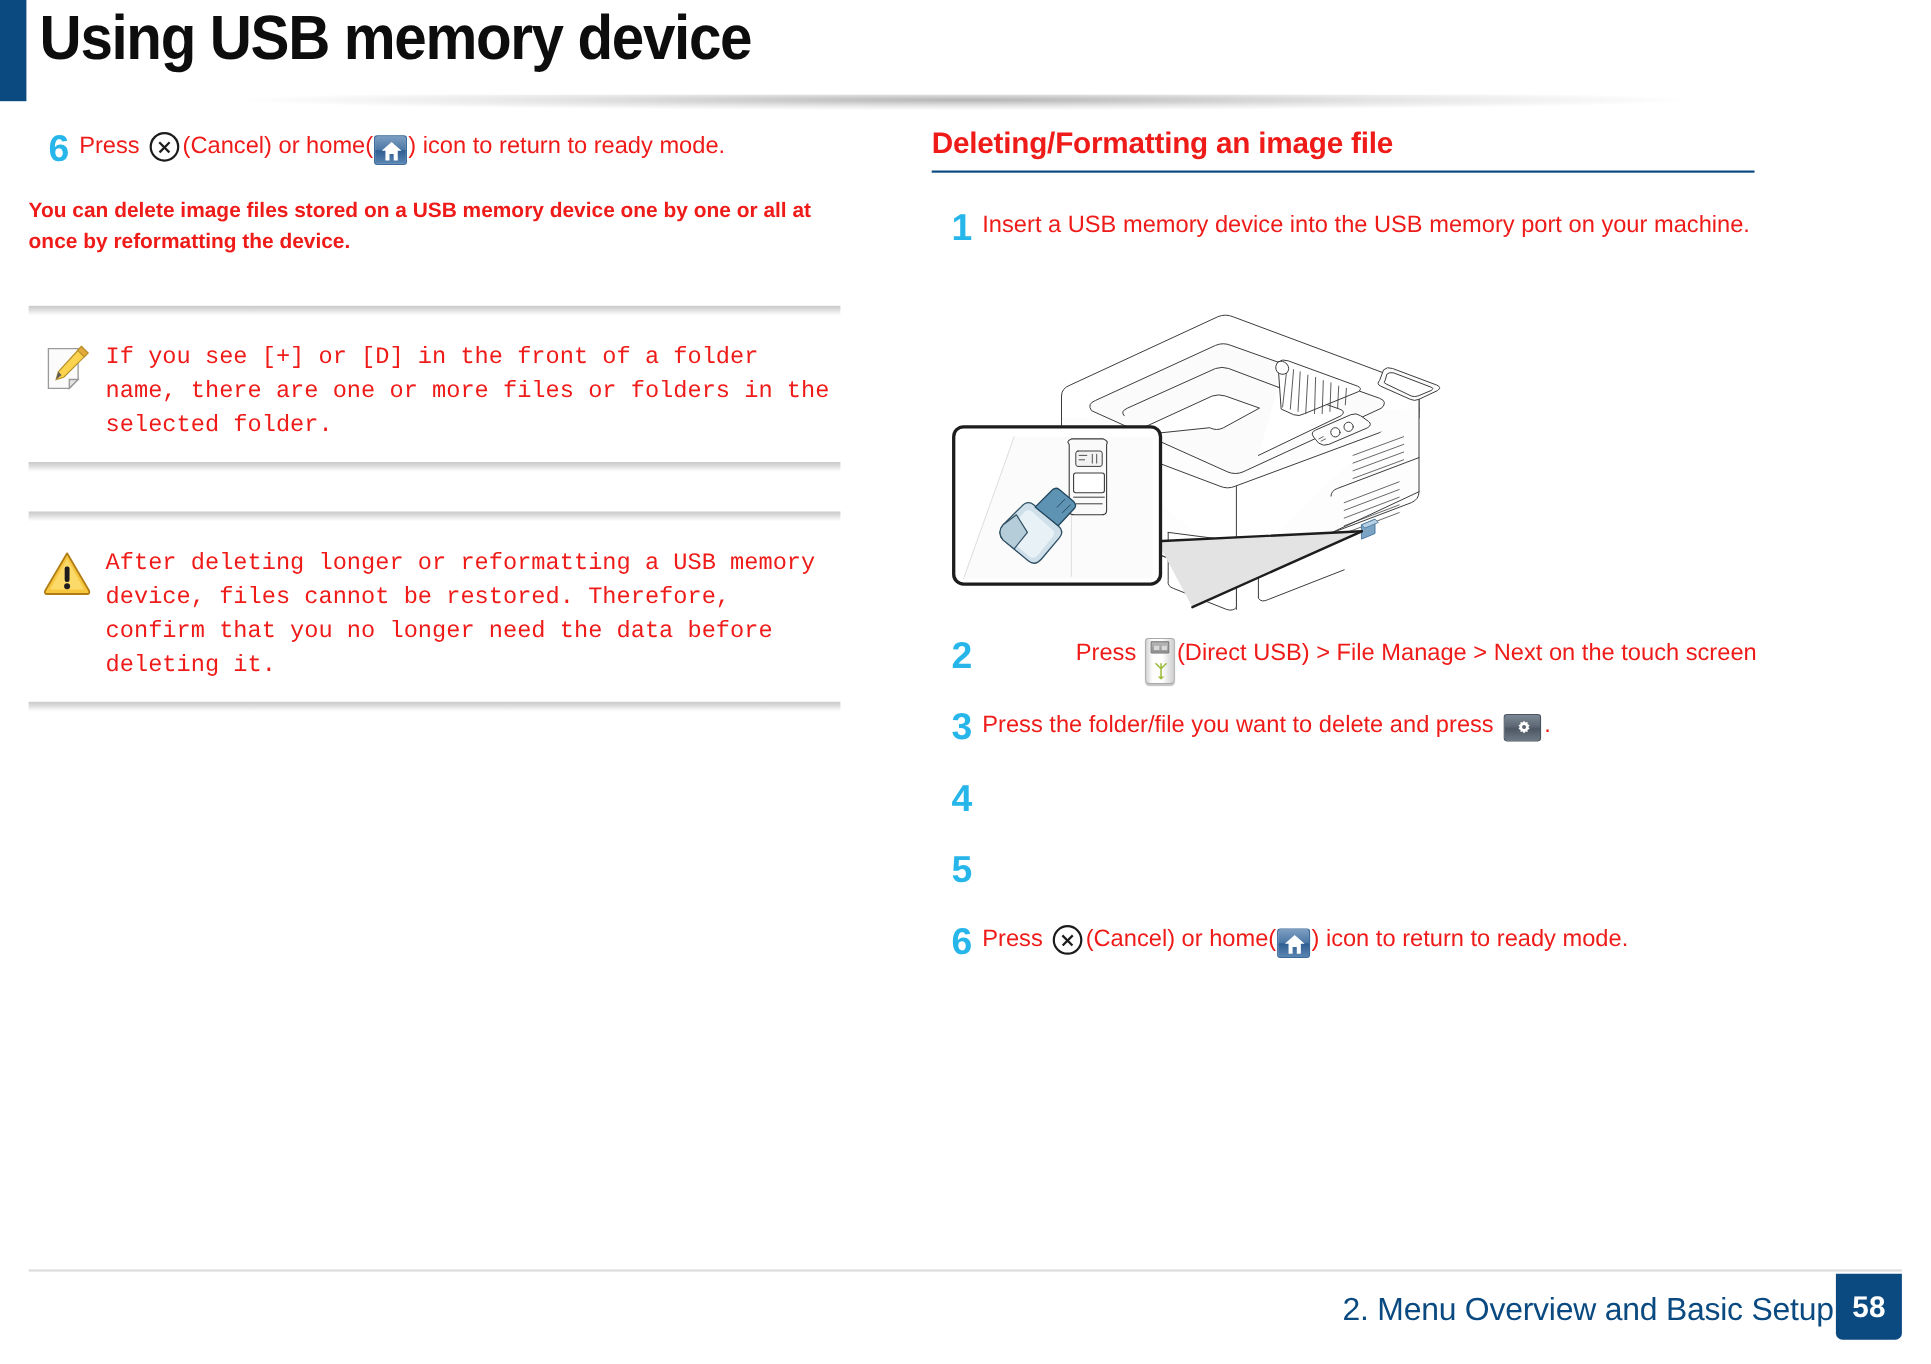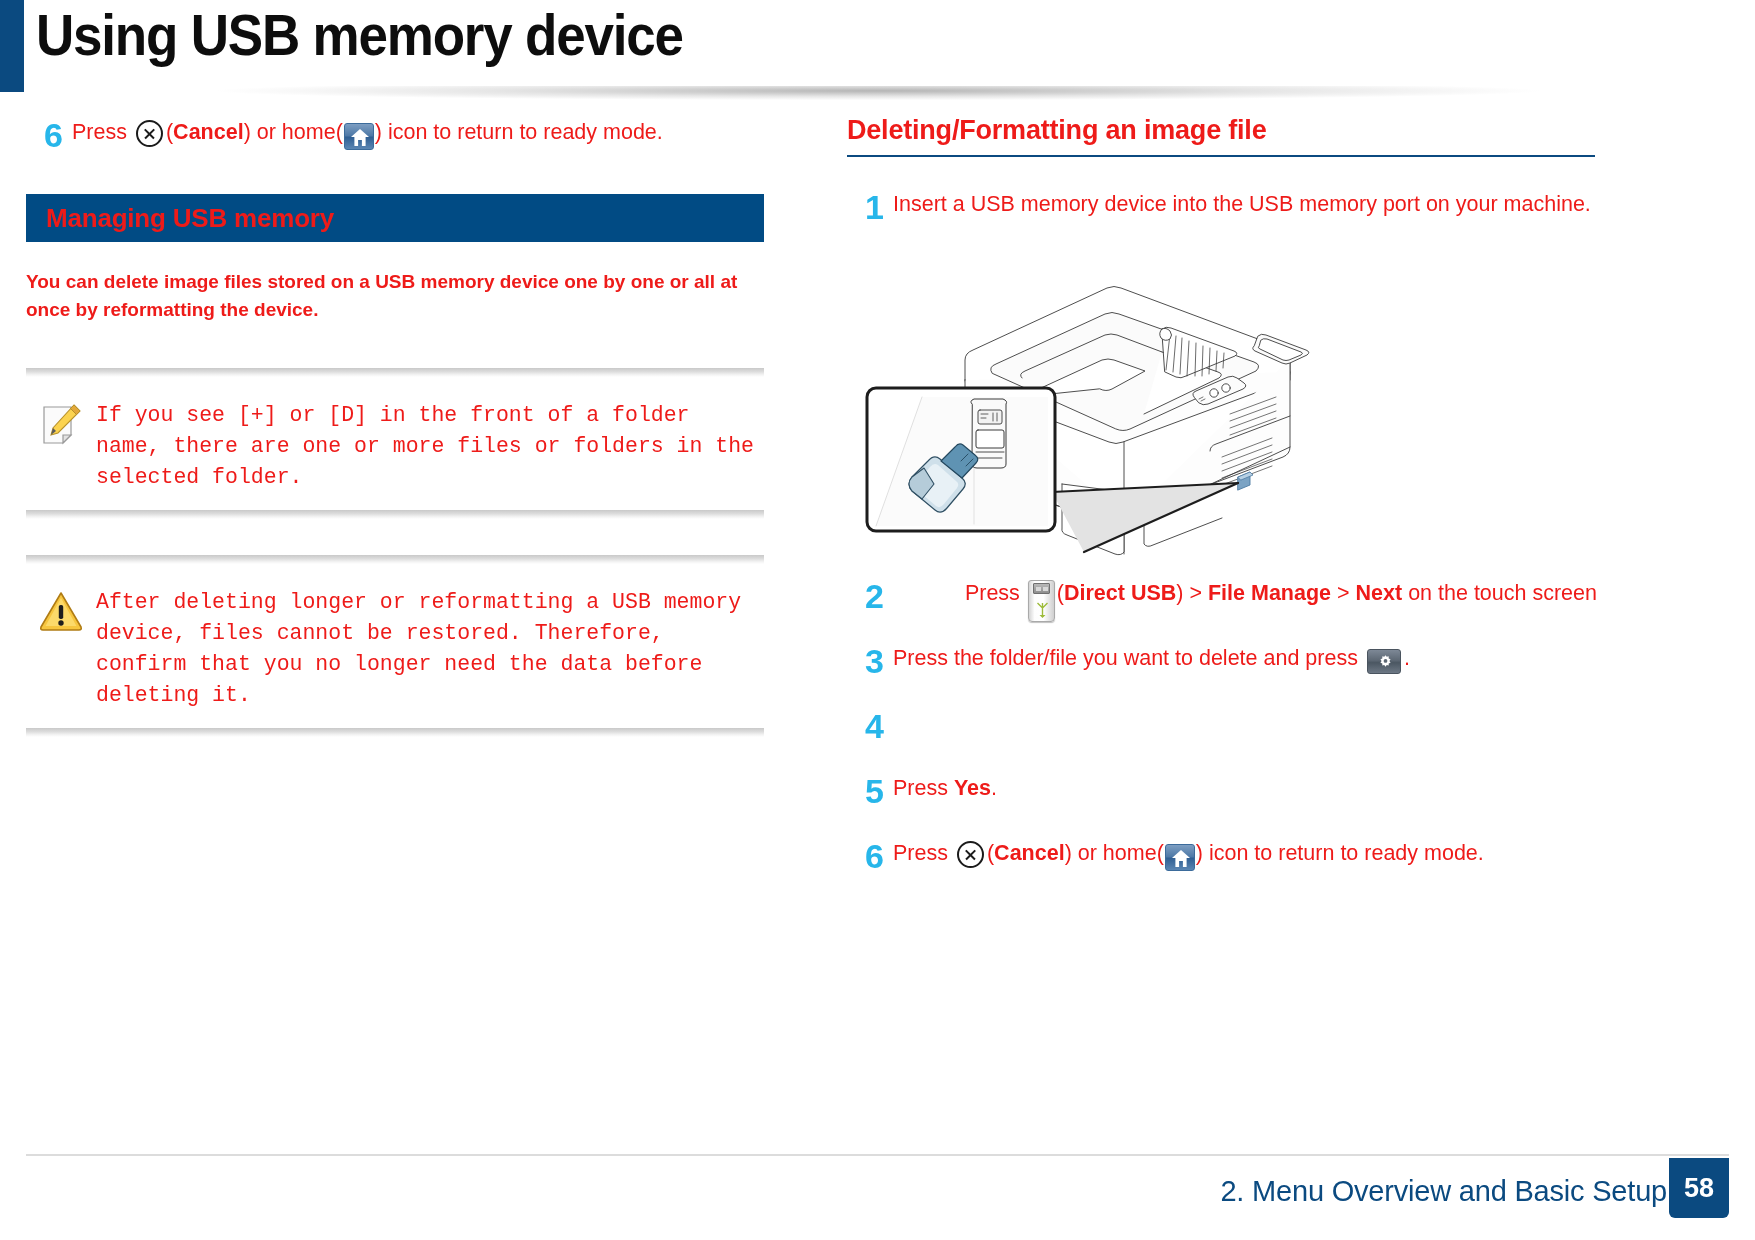--- a/index.html
+++ b/index.html
@@ -78,21 +78,21 @@
     padding-left: 18px;
     margin-top: 3px;
   }
   .step-body {
     flex: 1 1 auto;
     color: #ee1b19;
     font-size: 21.5px;
     line-height: 1.42;
     padding-top: 2px;
   }
-  .step-body b { font-weight: bold; }
+  .step-body b { font-weight: normal; }
 
   
   .section-banner {
     position: relative;
     background: #014b84;
     height: 48px;
     margin: 42px 0 0 0;
     width: 738px;
     display: flex;
     align-items: center;
@@ -290,23 +290,20 @@
 
   <div class="step">
     <div class="step-num">6</div>
     <div class="step-body">
       <span>Press </span><span class="ic ic-cancel"></span><span>(</span><b>Cancel</b><span>) or home(</span><span class="ic ic-home"><svg width="20" height="19" viewBox="0 0 20 19">
             <path d="M10 1 L19 9 L15.6 9 L15.6 18 L11.9 18 L11.9 12 L8.1 12 L8.1 18 L4.4 18 L4.4 9 L1 9 Z" fill="#ffffff"></path>
           </svg></span><span>) icon to return to ready mode.</span>
     </div>
   </div>
 
-  <div class="section-banner">
-    <div class="section-banner-label">Managing USB memory</div>
-  </div>
 
   <div class="body-para">You can delete image files stored on a USB memory device one by one or all at once by reformatting the device.</div>
 
   <div class="notebox">
     <div class="notebox-rule top"></div>
     <div class="notebox-inner">
       <div class="notebox-icon">
         <svg width="46" height="46" viewBox="0 0 46 46">
           <path d="M6 5 L33 5 L33 33 L25 41 L6 41 Z" fill="#fbfbfb" stroke="#9a9a9a" stroke-width="1.2"></path>
           <path d="M25 41 L25 33 L33 33 Z" fill="#e3e3e3" stroke="#9a9a9a" stroke-width="1.2"></path>
@@ -369,23 +366,20 @@
           </svg></span><span>.</span>
     </div>
   </div>
 
   <div class="step" style="margin-bottom:28px;">
     <div class="step-num">4</div>
   </div>
 
   <div class="step" style="margin-bottom:28px;">
     <div class="step-num">5</div>
-    <div class="step-body">
-      <span>Press </span><b>Yes</b><span>.</span>
-    </div>
   </div>
 
   <div class="step">
     <div class="step-num">6</div>
     <div class="step-body">
       <span>Press </span><span class="ic ic-cancel"></span><span>(</span><b>Cancel</b><span>) or home(</span><span class="ic ic-home"><svg width="20" height="19" viewBox="0 0 20 19">
             <path d="M10 1 L19 9 L15.6 9 L15.6 18 L11.9 18 L11.9 12 L8.1 12 L8.1 18 L4.4 18 L4.4 9 L1 9 Z" fill="#ffffff"></path>
           </svg></span><span>) icon to return to ready mode.</span>
     </div>
   </div>

